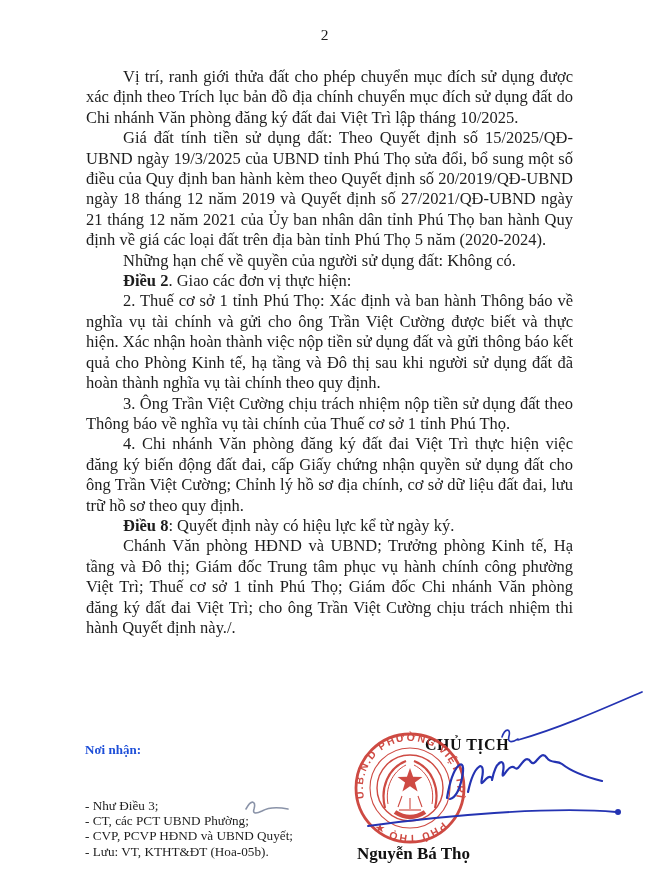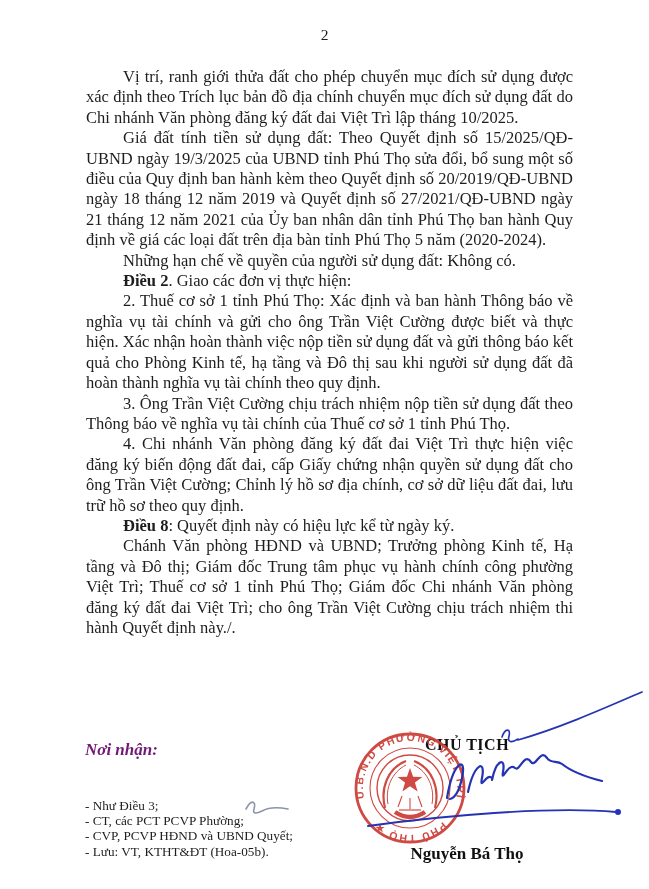--- a/index.html
+++ b/index.html
@@ -21,31 +21,31 @@
     font-size:16.5px;line-height:20.4px;
     text-align:justify;
     margin-top:18px;
   }
   .doc-body p{margin:0;text-indent:37px;}
   .doc-body b{font-weight:bold;}
   .footer-left{
     position:absolute;left:85px;top:741px;width:260px;
   }
   .recipients-title{
-    font-weight:bold;font-style:italic;font-size:17px;line-height:17px;color:#701a75;
+    font-weight:bold;font-size:13px;line-height:17px;color:#1d4ed8;
   }
   .recipients-list{font-size:13.2px;line-height:15.2px;color:#1d1d1d;margin-top:40px;}
   .sig-title{
     position:absolute;left:377px;top:736px;width:180px;
     text-align:center;font-weight:bold;font-size:16px;letter-spacing:.5px;color:#111;
     z-index:1;
   }
   .sig-name{
     position:absolute;left:357px;top:844px;width:220px;
-    text-align:center;font-weight:bold;font-size:17px;color:#111;
+    font-weight:bold;font-size:17px;color:#111;
     z-index:1;
   }
   .seal-svg{
     position:absolute;left:352px;top:730px;width:116px;height:116px;
     z-index:2;opacity:.93;pointer-events:none;
   }
   .signature-svg{
     position:absolute;left:350px;top:680px;width:299px;height:160px;
     z-index:3;pointer-events:none;
   }
@@ -75,21 +75,21 @@
     <p>3. Ông Trần Việt Cường chịu trách nhiệm nộp tiền sử dụng đất theo Thông báo về nghĩa vụ tài chính của Thuế cơ sở 1 tỉnh Phú Thọ.</p>
     <p>4. Chi nhánh Văn phòng đăng ký đất đai Việt Trì thực hiện việc đăng ký biến động đất đai, cấp Giấy chứng nhận quyền sử dụng đất cho ông Trần Việt Cường; Chỉnh lý hồ sơ địa chính, cơ sở dữ liệu đất đai, lưu trữ hồ sơ theo quy định.</p>
     <p><b>Điều 8</b><span>: Quyết định này có hiệu lực kể từ ngày ký.</span></p>
     <p>Chánh Văn phòng HĐND và UBND; Trưởng phòng Kinh tế, Hạ tầng và Đô thị; Giám đốc Trung tâm phục vụ hành chính công phường Việt Trì; Thuế cơ sở 1 tỉnh Phú Thọ; Giám đốc Chi nhánh Văn phòng đăng ký đất đai Việt Trì; cho ông Trần Việt Cường chịu trách nhiệm thi hành Quyết định này./.</p>
   </div>
 
   <div class="footer-left">
     <div class="recipients-title">Nơi nhận:</div>
     <div class="recipients-list">
       <div>- Như Điều 3;</div>
-      <div>- CT, các PCT PCVP Phường;</div>
+      <div>- CT, các PCT UBND Phường;</div>
       <div>- CVP, PCVP HĐND và UBND Quyết;</div>
       <div>- Lưu: VT, KTHT&amp;ĐT (Hoa-05b).</div>
     </div>
   </div>
 
   <div class="sig-title">CHỦ TỊCH</div>
   <div class="sig-name">Nguyễn Bá Thọ</div>
 
   <svg class="seal-svg" viewBox="0 0 116 116">
     <g stroke="#cb3d35" fill="none" stroke-width="2.8">

